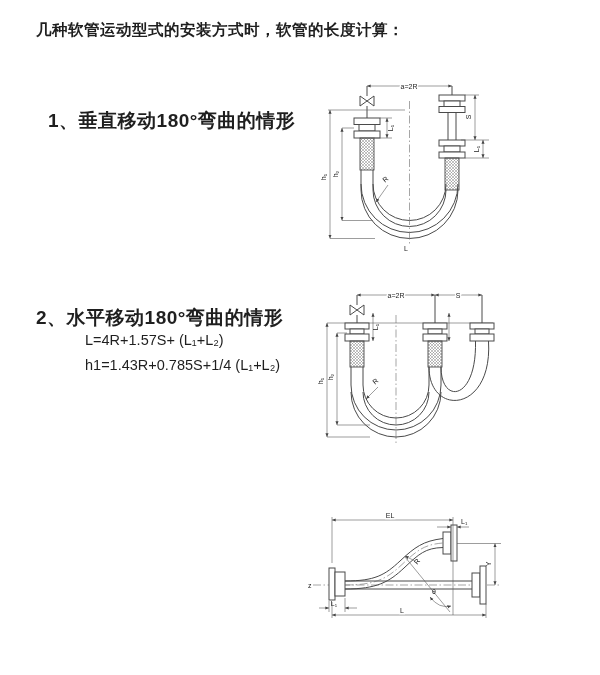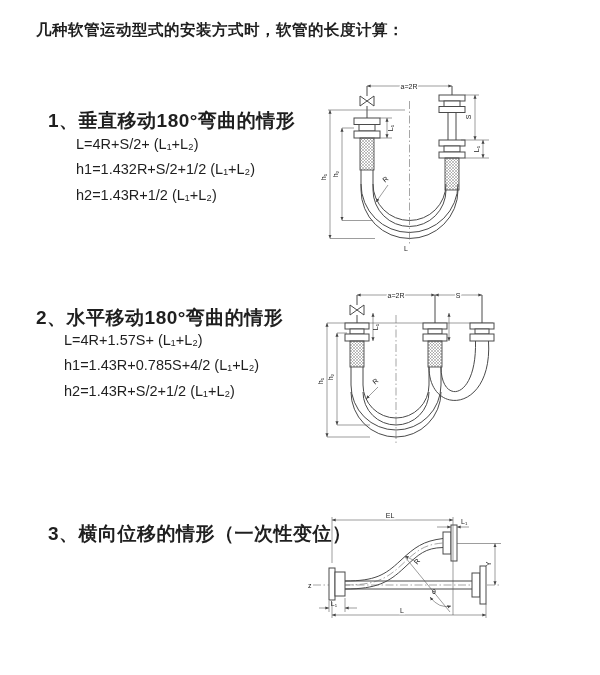--- a/index.html
+++ b/index.html
@@ -6,55 +6,48 @@
   #page{
     position:relative;width:600px;height:675px;background:#ffffff;
     font-family:"Liberation Sans","DejaVu Sans",sans-serif;color:#1f1f1f;
     overflow:hidden;border-right:1px solid #d9d9d9;border-bottom:1px solid #e6e6e6;padding-left:47px;
   }
   .title{position:absolute;left:36px;top:20px;font-size:15.5px;font-weight:bold;letter-spacing:.5px;}
   .sec-heading{position:absolute;font-size:19px;font-weight:bold;letter-spacing:.5px;}
   .formulas{position:absolute;font-size:14.5px;}
   .formulas .f{height:25.3px;line-height:25.3px;white-space:pre;}
   #h1{left:48px;top:108px}  #f1{left:76px;top:132px}
-  #h2{left:36px;top:305px}  #f2{left:64px;top:328px}
+  #h2{left:36px;top:305px}  #f2{left:85px;top:328px}
   #h3{left:48px;top:521px}  #f3{left:76px;top:544px}
   svg{position:absolute;overflow:visible;}
   #d1{left:315px;top:75px}
   #d2{left:315px;top:285px}
   #d3{left:305px;top:505px}
   .ln{fill:none;stroke:#4a4a4a;stroke-width:1;}
   .fit{fill:#ffffff;stroke:#4a4a4a;stroke-width:1;}
   .thin{fill:none;stroke:#5a5a5a;stroke-width:.6;}
   .cl{fill:none;stroke:#6a6a6a;stroke-width:.6;stroke-dasharray:8 2.5 1.5 2.5;}
   .dt{font-size:7px;fill:#222;}
   .hl{paint-order:stroke;stroke:#fff;stroke-width:2.5px;fill:#222;}
 </style>
 </head>
 <body>
 
 <div id="page">
 
   <div class="title">几种软管运动型式的安装方式时，软管的长度计算：</div>
 
   <div id="h1" class="sec-heading">1、垂直移动180°弯曲的情形</div>
-  <div id="f1" class="formulas">
-    <div class="f">L=4R+S/2+ (L₁+L₂)</div>
-    <div class="f">h1=1.432R+S/2+1/2 (L₁+L₂)</div>
-    <div class="f">h2=1.43R+1/2 (L₁+L₂)</div>
-  </div>
 
   <div id="h2" class="sec-heading">2、水平移动180°弯曲的情形</div>
   <div id="f2" class="formulas">
     <div class="f">L=4R+1.57S+ (L₁+L₂)</div>
-    <div class="f">h1=1.43R+0.785S+4/2 (L₁+L₂)</div>
-    <div class="f">h2=1.43R+S/2+1/2 (L₁+L₂)</div>
+    <div class="f">h1=1.43R+0.785S+1/4 (L₁+L₂)</div>
   </div>
 
-  <div id="h3" class="sec-heading">3、横向位移的情形（一次性变位）</div>
   <div id="f3" class="formulas">
   </div>
 
   <svg id="d1" width="215" height="180" viewBox="0 0 215 180">
     <defs>
       <pattern id="braid1" patternUnits="userSpaceOnUse" width="3" height="3">
         <path d="M0,3 L3,0 M0,0 L3,3" stroke="#777" stroke-width="0.45" fill="none"></path>
       </pattern>
       <marker id="a1" viewBox="0 0 8 8" refX="7" refY="4" markerWidth="7" markerHeight="7" orient="auto-start-reverse">
         <path d="M0,1 L7,4 L0,7 z" fill="#444"></path>

